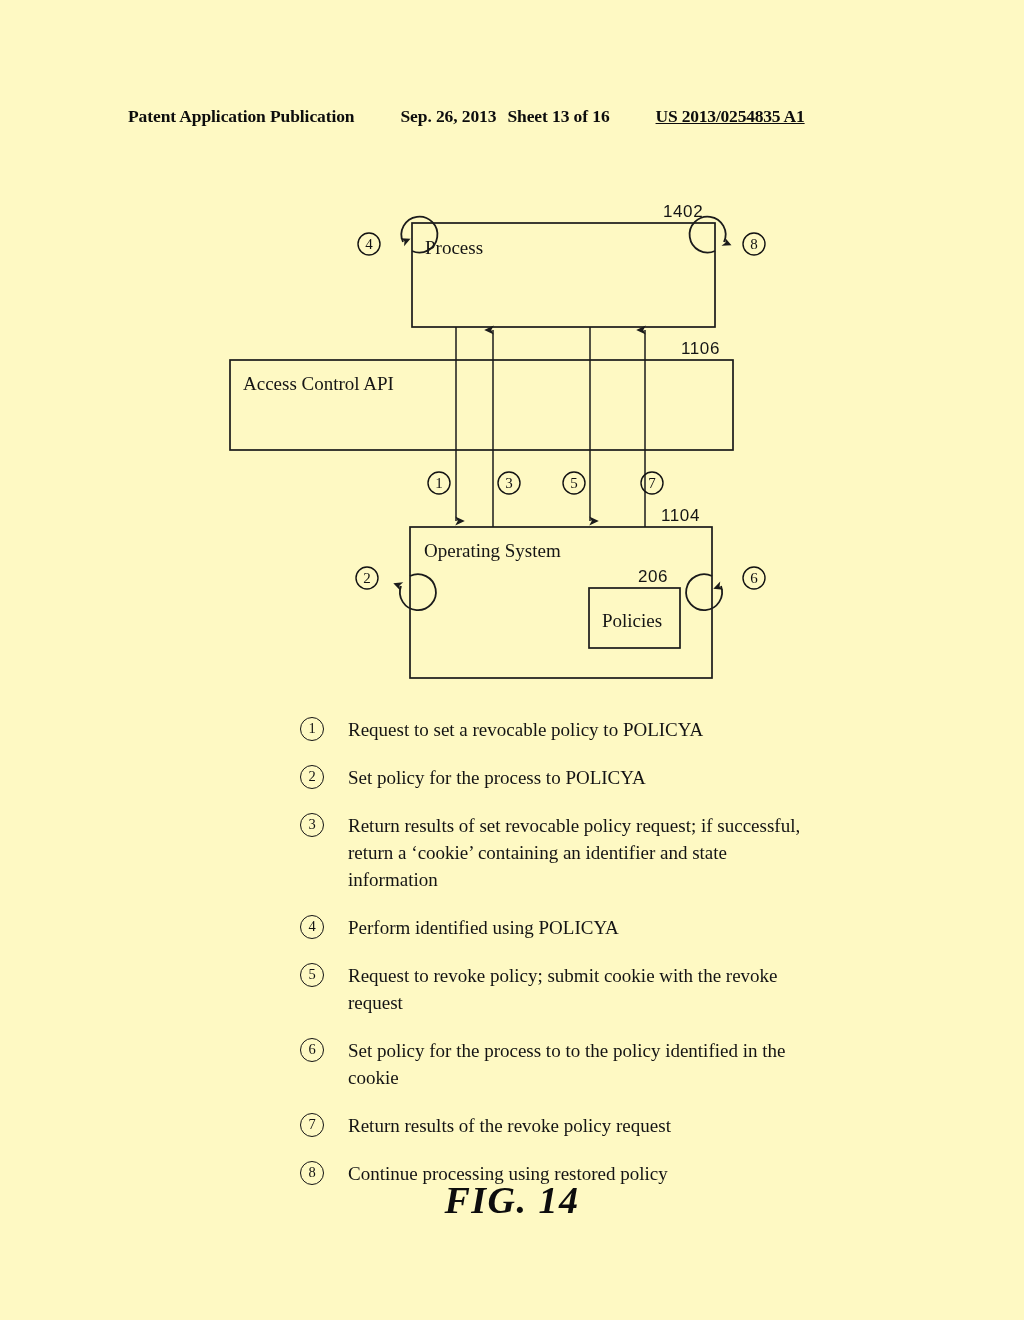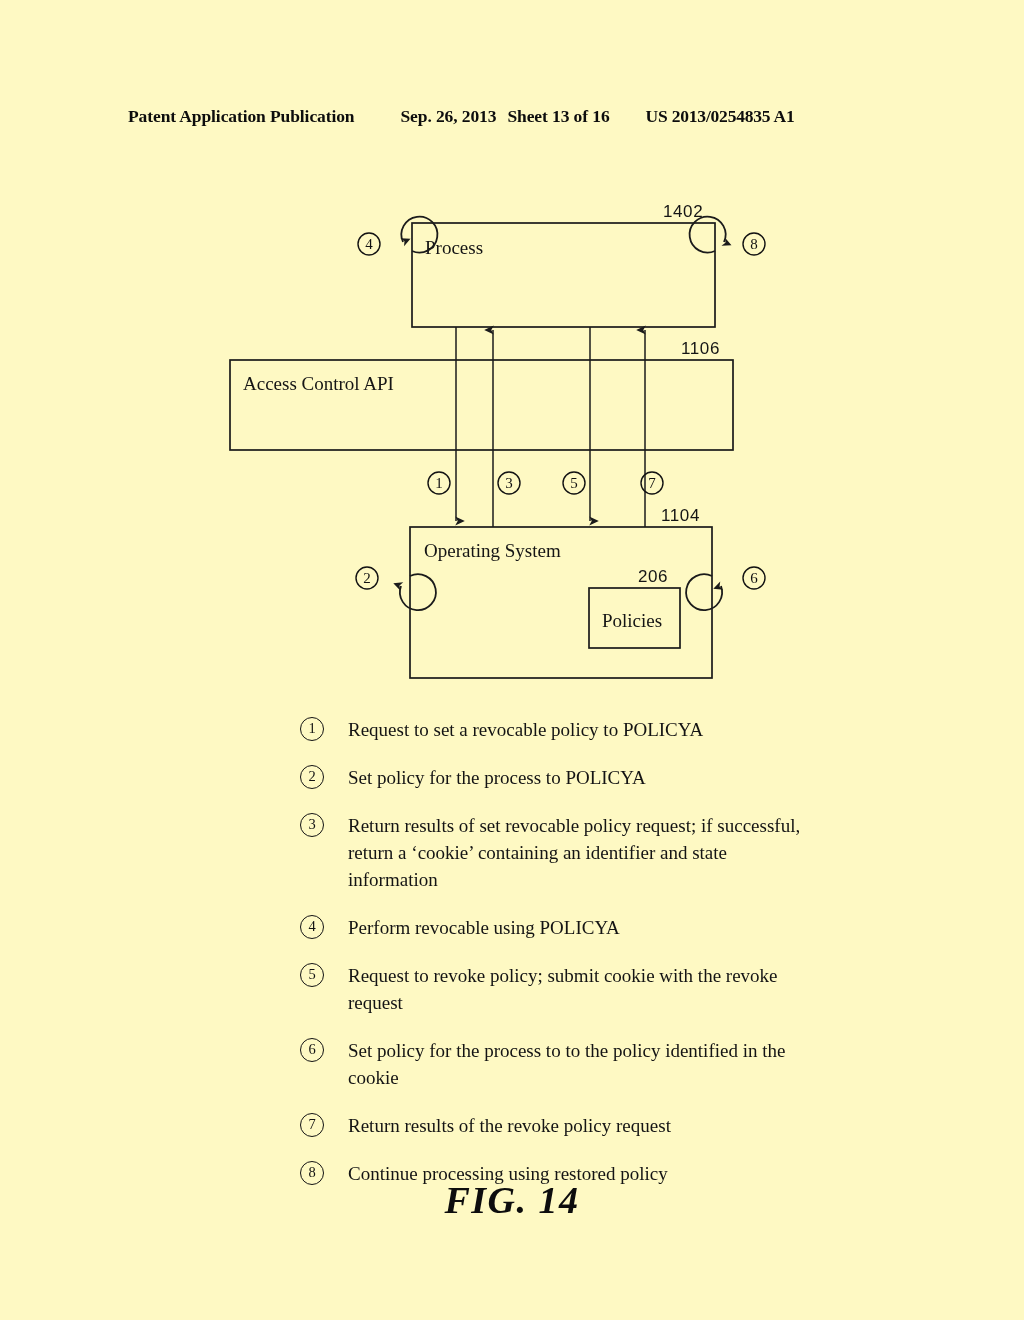--- a/index.html
+++ b/index.html
@@ -32,22 +32,22 @@
     align-items: baseline;
     font-family: "Liberation Serif", "DejaVu Serif", serif;
     font-weight: bold;
     font-size: 17.5px;
     letter-spacing: -0.1px;
     white-space: nowrap;
     color: #0d0d0d;
   }
   .header .pub      { margin-right: 46px; }
   .header .date     { margin-right: 11px; margin-top: 22px; }
-  .header .sheet    { margin-right: 36px; }
-  .header .docnum   { letter-spacing: -0.2px; }
+  .header .sheet    { margin-right: 46px; }
+  .header .docnum   { letter-spacing: -0.2px; text-decoration: underline; }
 
   
   .diagram {
     position: absolute;
     top: 150px;
     left: 0;
     width: 1024px;
     height: 560px;
   }
   .diagram svg { display: block; }
@@ -259,21 +259,21 @@
       <div class="legend-text">Set policy for the process to POLICYA</div>
     </div>
 
     <div class="legend-item">
       <div class="legend-marker">3</div>
       <div class="legend-text">Return results of set revocable policy request; if successful, return a ‘cookie’ containing an identifier and state information</div>
     </div>
 
     <div class="legend-item">
       <div class="legend-marker">4</div>
-      <div class="legend-text">Perform revocable using POLICYA</div>
+      <div class="legend-text">Perform identified using POLICYA</div>
     </div>
 
     <div class="legend-item">
       <div class="legend-marker">5</div>
       <div class="legend-text">Request to revoke policy; submit cookie with the revoke request</div>
     </div>
 
     <div class="legend-item">
       <div class="legend-marker">6</div>
       <div class="legend-text">Set policy for the process to to the policy identified in the cookie</div>

